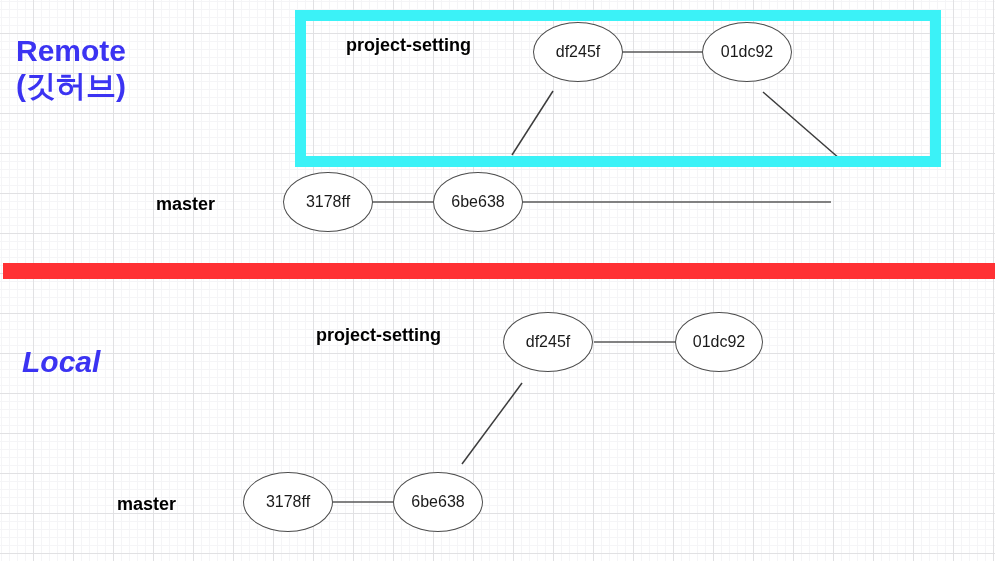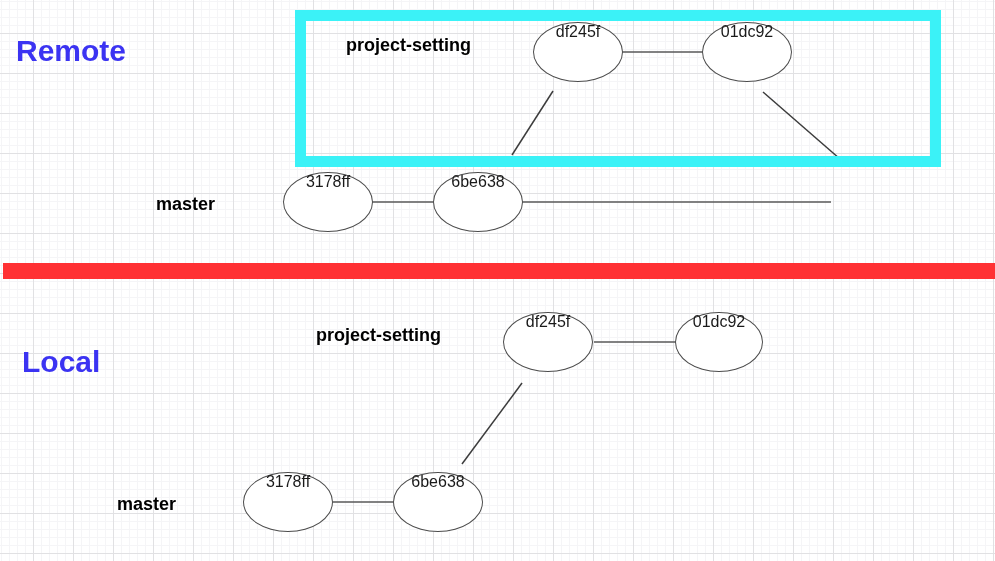--- a/index.html
+++ b/index.html
@@ -45,36 +45,36 @@
   .section-title {
     position: absolute;
     color: #3b33f2;
     font-weight: bold;
     font-size: 30px;
     line-height: 35px;
     z-index: 3;
     white-space: pre;
   }
   .title-remote { left: 16px; top: 33px; }
-  .title-local  { left: 22px; top: 344px; }
+  .title-local  { left: 22px; top: 344px; font-style: italic; }
   .branch-label {
     position: absolute;
     font-weight: bold;
     font-size: 18px;
     color: #000000;
     z-index: 3;
   }
   .node {
     position: absolute;
     box-sizing: border-box;
     background: #ffffff;
     border: 1px solid #4c4c4c;
     border-radius: 50%;
     display: flex;
-    align-items: flex-start;
+    align-items: center;
     justify-content: center;
     font-size: 16px;
     color: #1a1a1a;
     z-index: 3;
   }
   .node.bold { font-weight: bold; }
 </style>
 </head>
 <body>
 
@@ -86,21 +86,21 @@
     <line x1="372" y1="202" x2="434" y2="202" stroke="#585858" stroke-width="1.7"></line>
     <line x1="522" y1="202" x2="831" y2="202" stroke="#585858" stroke-width="1.7"></line>
     <line x1="553" y1="91" x2="512" y2="155" stroke="#3c3c3c" stroke-width="1.5"></line>
     <line x1="763" y1="92" x2="840" y2="159" stroke="#3c3c3c" stroke-width="1.5"></line>
 
     <line x1="594" y1="342" x2="676" y2="342" stroke="#585858" stroke-width="1.7"></line>
     <line x1="333" y1="502" x2="394" y2="502" stroke="#585858" stroke-width="1.7"></line>
     <line x1="522" y1="383" x2="462" y2="464" stroke="#3c3c3c" stroke-width="1.5"></line>
   </svg>
 
-  <div class="section-title title-remote"><span>Remote</span><br></div>
+  <div class="section-title title-remote"><span>Remote</span><br><span>(깃허브)</span></div>
 
   <div class="highlight-box"></div>
 
   <div class="branch-label" style="left:346px; top:35px;">project-setting</div>
   <div class="branch-label" style="left:156px; top:194px;">master</div>
 
   <div class="node" style="left:533px; top:22px;  width:90px; height:60px;">
       <span>df245f</span>
     </div>
   <div class="node" style="left:702px; top:22px;  width:90px; height:60px;">

